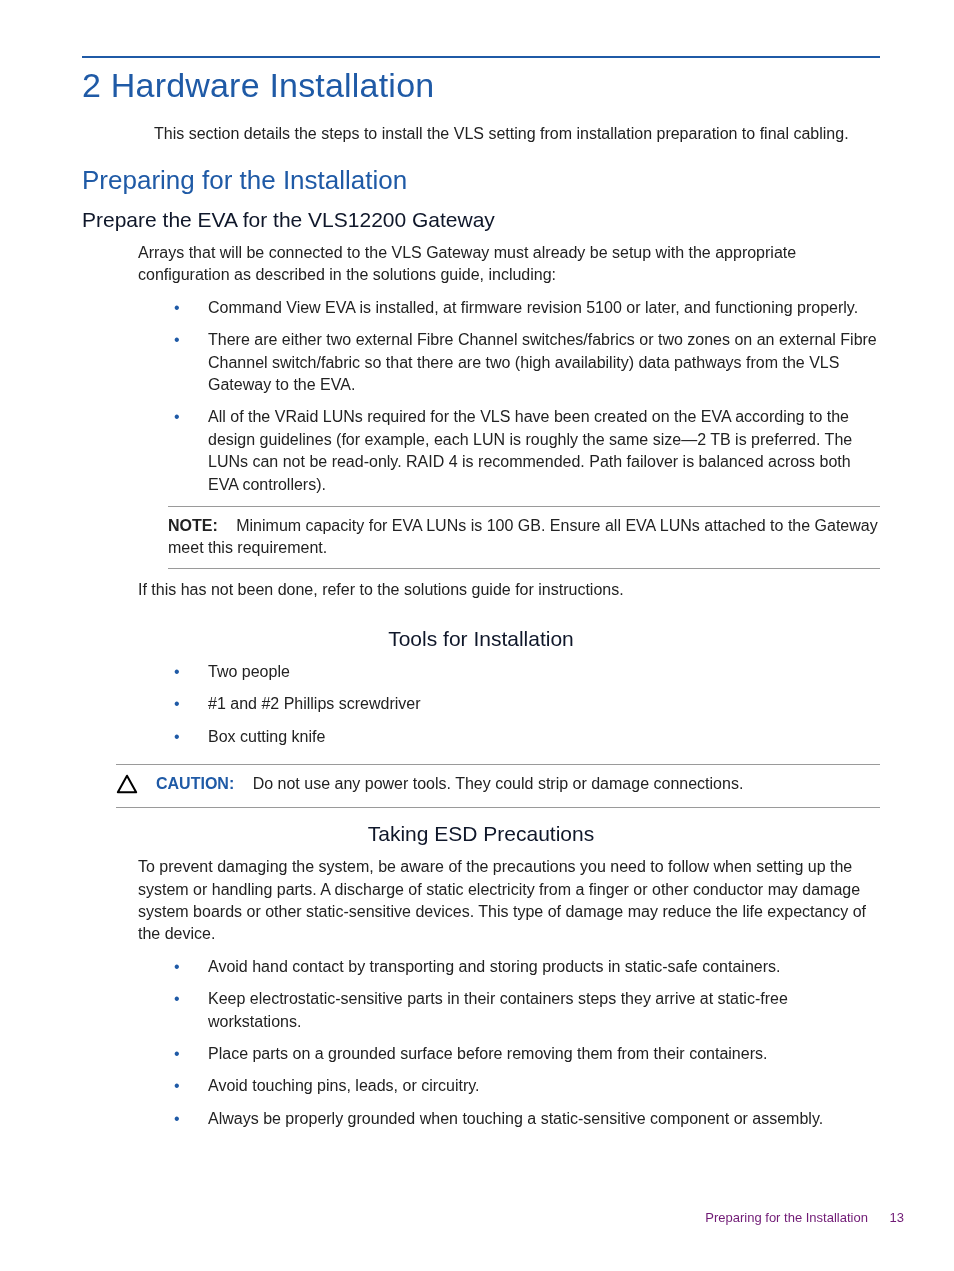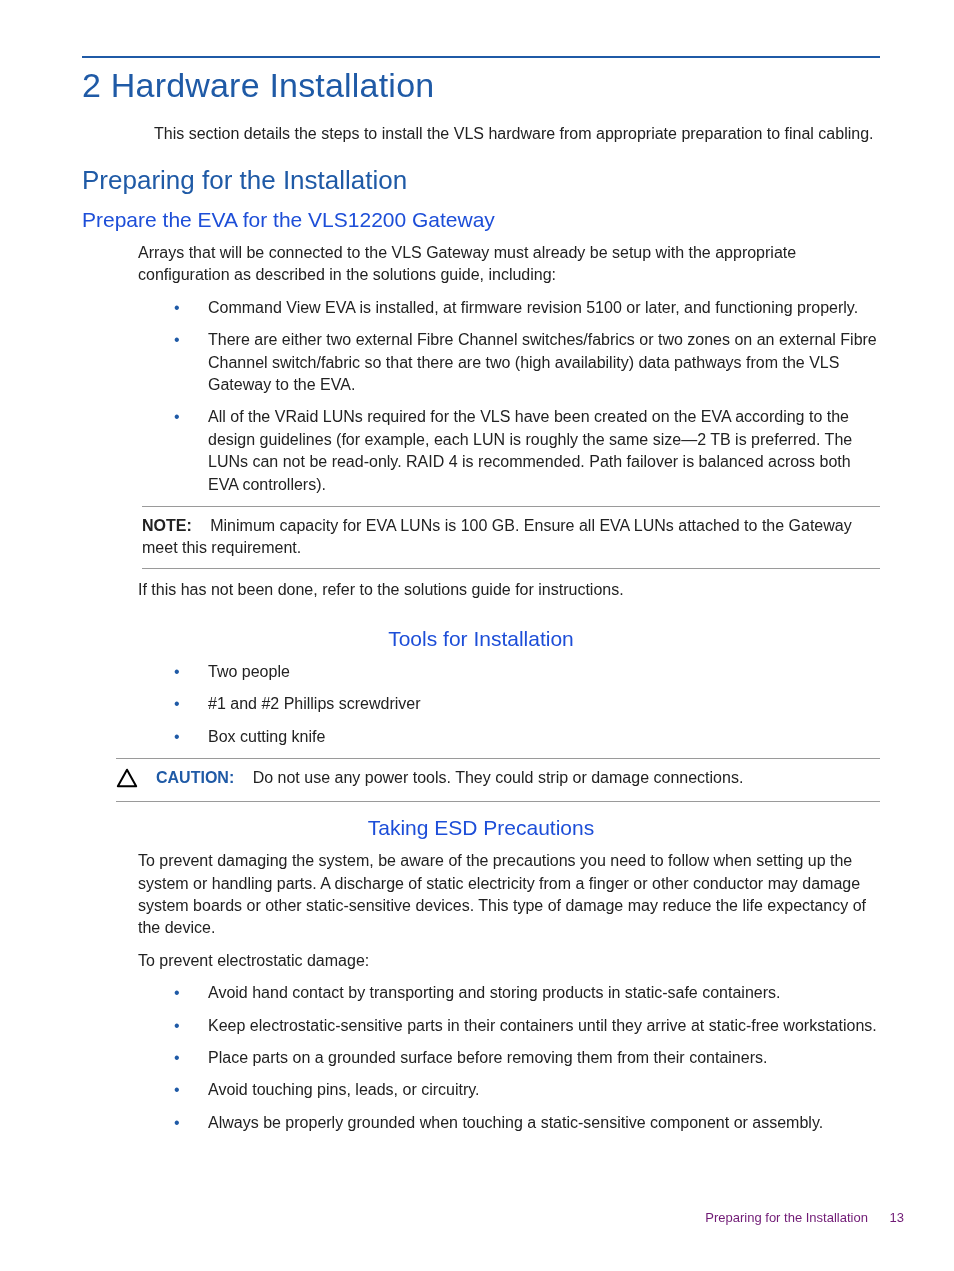--- a/index.html
+++ b/index.html
@@ -2,47 +2,47 @@
 <html><head>
 <meta charset="utf-8">
 <style>
   * { box-sizing: border-box; margin: 0; padding: 0; }
   html, body { width: 954px; height: 1271px; background: #fff; font-family: Arial, Helvetica, sans-serif; color: #222; }
   .page { padding: 56px 74px 40px 82px; position: relative; height: 100%; }
   .top-rule { border-top: 2px solid #1f5aa6; margin-bottom: 8px; }
   h1.chapter { font-size: 34px; font-weight: 300; color: #1f5aa6; margin-bottom: 20px; font-family: "Trebuchet MS", "Segoe UI", Arial, sans-serif; letter-spacing: 0.2px; }
   .intro { margin-left: 72px; font-size: 16px; margin-bottom: 22px; }
   h2.section { font-size: 26px; font-weight: 300; color: #1f5aa6; margin-bottom: 12px; font-family: "Trebuchet MS", "Segoe UI", Arial, sans-serif; }
-  h3.subsection { font-size: 21px; font-weight: 300; color: #1d4ed8; margin: 6px 0 10px 0; font-family: "Trebuchet MS", "Segoe UI", Arial, sans-serif; }
+  h3.subsection { font-size: 21px; font-weight: 300; color: #0f172a; margin: 6px 0 10px 0; font-family: "Trebuchet MS", "Segoe UI", Arial, sans-serif; }
   .body-text { margin-left: 56px; font-size: 16px; line-height: 1.4; margin-bottom: 10px; }
   ul.bullets { margin-left: 92px; list-style: none; }
   ul.bullets > li { position: relative; padding-left: 34px; font-size: 16px; line-height: 1.4; margin-bottom: 10px; }
   ul.bullets > li::before { content: "•"; position: absolute; left: 0; color: #1f5aa6; font-size: 16px; }
-  .note-box { margin: 10px 0 10px 60px; border-top: 1px solid #9a9a9a; border-bottom: 1px solid #9a9a9a; padding: 8px 0; font-size: 16px; line-height: 1.4; }
+  .note-box { margin: 10px 0 10px 86px; border-top: 1px solid #9a9a9a; border-bottom: 1px solid #9a9a9a; padding: 8px 0; font-size: 16px; line-height: 1.4; }
   .note-label { font-weight: bold; margin-right: 14px; }
-  .caution-wrap { display: flex; align-items: flex-start; margin: 10px 0 10px 34px; border-top: 1px solid #9a9a9a; border-bottom: 1px solid #9a9a9a; padding: 8px 0; }
+  .caution-wrap { display: flex; align-items: flex-start; margin: 16px 0 10px 34px; border-top: 1px solid #9a9a9a; border-bottom: 1px solid #9a9a9a; padding: 8px 0; }
   .caution-icon { width: 28px; flex-shrink: 0; margin-right: 12px; }
   .caution-text { font-size: 16px; line-height: 1.4; }
   .caution-label { font-weight: bold; color: #1f5aa6; margin-right: 14px; }
   .footer { position: absolute; bottom: 46px; right: 50px; font-size: 13px; color: #701a75; }
   .footer-pagenum { margin-left: 18px; }
 </style>
 </head>
 <body>
 
 <div class="page">
 
   <div class="top-rule"></div>
 
   <h1 class="chapter">
     <span>2</span>
     <span>Hardware Installation</span>
   </h1>
 
-  <p class="intro">This section details the steps to install the VLS hardware from appropriate preparation to final cabling.</p>
+  <p class="intro">This section details the steps to install the VLS setting from installation preparation to final cabling.</p>
 
   <h2 class="section">Preparing for the Installation</h2>
 
   <h3 class="subsection">Prepare the EVA for the VLS12200 Gateway</h3>
 
   <p class="body-text">Arrays that will be connected to the VLS Gateway must already be setup with the appropriate configuration as described in the solutions guide, including:</p>
 
   <ul class="bullets">
     <li>Command View EVA is installed, at firmware revision 5100 or later, and functioning properly.</li>
     <li>There are either two external Fibre Channel switches/fabrics or two zones on an external Fibre Channel switch/fabric so that there are two (high availability) data pathways from the VLS Gateway to the EVA.</li>
@@ -72,25 +72,24 @@
     </div>
     <div class="caution-text">
       <span class="caution-label">CAUTION:</span>
       <span>Do not use any power tools. They could strip or damage connections.</span>
     </div>
   </div>
 
   <h3 class="subsection" style="margin-top:14px;text-align:center;">Taking ESD Precautions</h3>
 
   <p class="body-text">To prevent damaging the system, be aware of the precautions you need to follow when setting up the system or handling parts. A discharge of static electricity from a finger or other conductor may damage system boards or other static-sensitive devices. This type of damage may reduce the life expectancy of the device.</p>
-  <p class="body-text">To prevent electrostatic damage:</p>
 
   <ul class="bullets">
     <li>Avoid hand contact by transporting and storing products in static-safe containers.</li>
-    <li>Keep electrostatic-sensitive parts in their containers until they arrive at static-free workstations.</li>
+    <li>Keep electrostatic-sensitive parts in their containers steps they arrive at static-free workstations.</li>
     <li>Place parts on a grounded surface before removing them from their containers.</li>
     <li>Avoid touching pins, leads, or circuitry.</li>
     <li>Always be properly grounded when touching a static-sensitive component or assembly.</li>
   </ul>
 
   <div class="footer">
     <span>Preparing for the Installation</span>
     <span class="footer-pagenum">13</span>
   </div>
 

